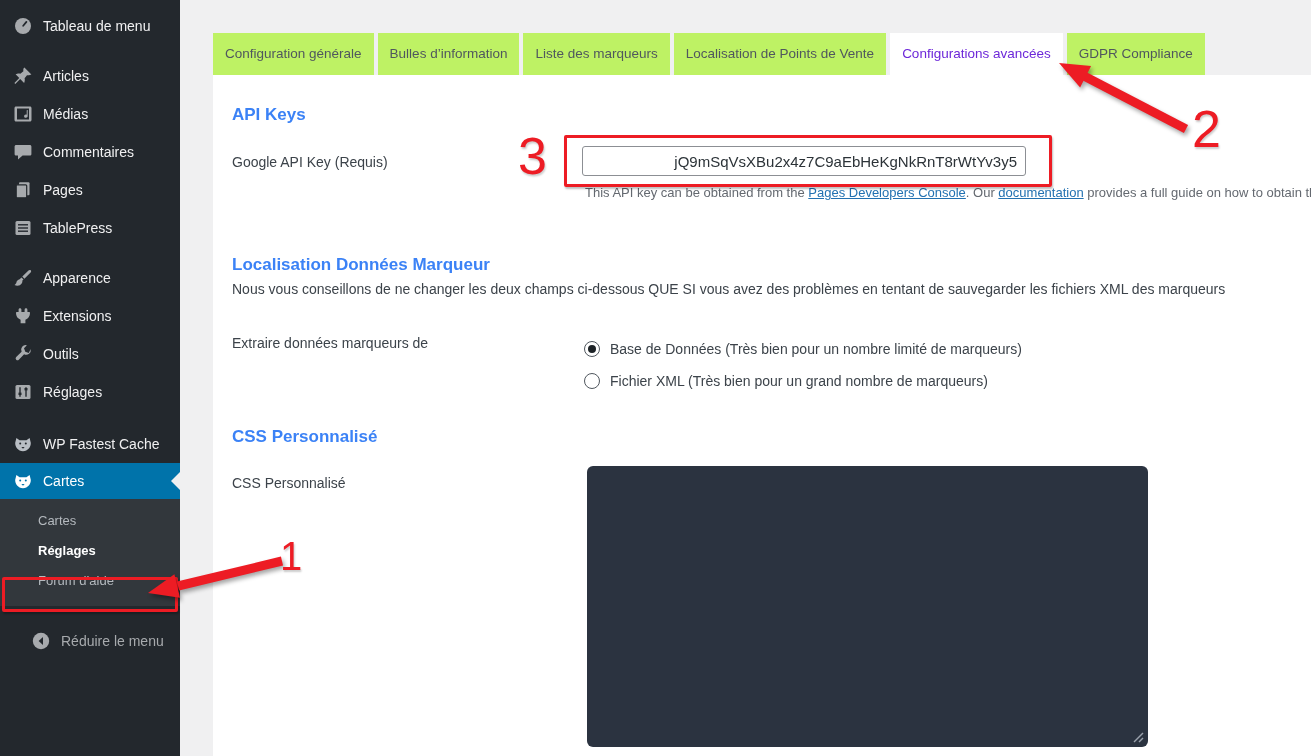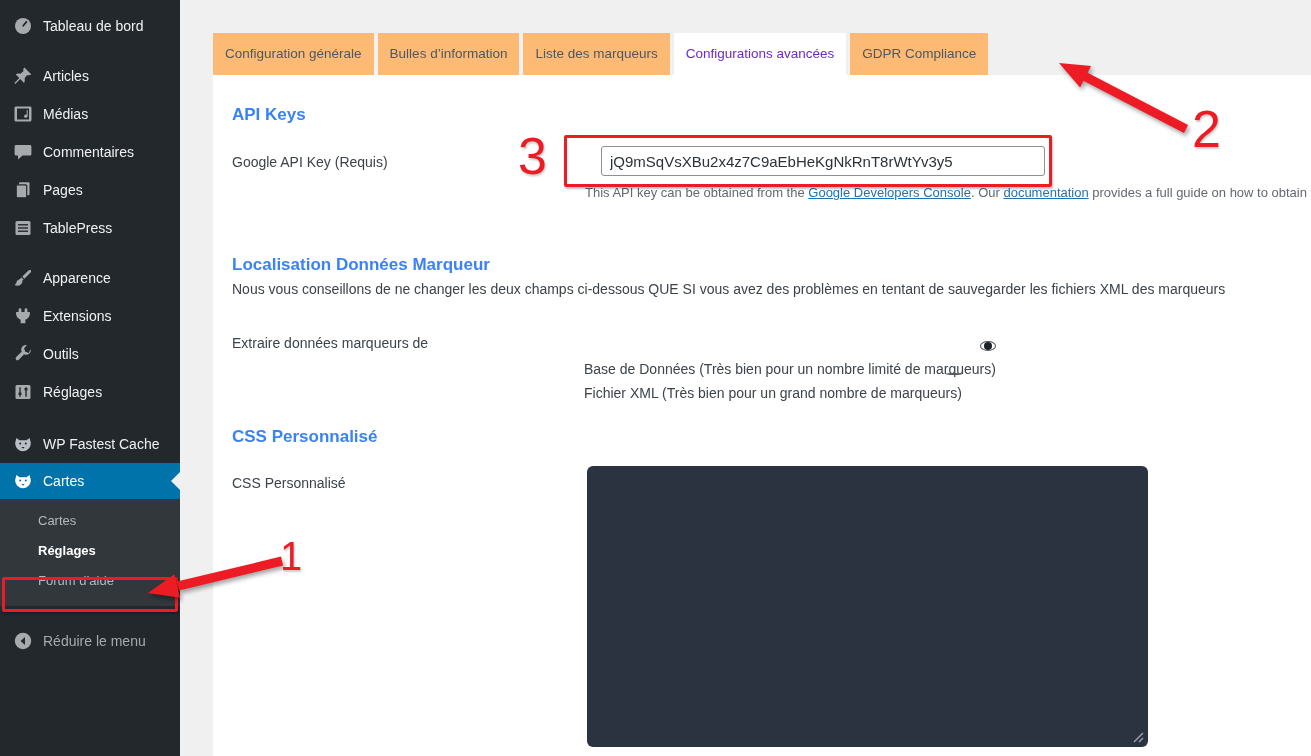--- a/index.html
+++ b/index.html
@@ -24,42 +24,42 @@
   .mi.active .ico svg{fill:#fff;}
   .mi.active::after{
     content:"";position:absolute;right:0;top:50%;margin-top:-9px;
     border:9px solid transparent;border-right-color:#f0f0f1;
   }
   .sep{height:12px;}
   .sep.big{height:14px;}
   .submenu{background:#32373c;padding:7px 0 10px;}
   .smi{height:30px;line-height:30px;padding-left:38px;font-size:13px;color:#b4b9be;cursor:pointer;}
   .smi.current{color:#fff;font-weight:bold;}
-  .collapse-row{margin-top:16px;color:#a7aaad;}
+  .collapse-row{margin-top:16px;color:#a7aaad;margin-left:18px;}
   
   .tabbar{position:absolute;left:213px;top:33px;display:flex;gap:4px;z-index:2;}
   .tab{
-    height:42px;line-height:42px;padding:0 12px;background:#fdba74;
+    height:42px;line-height:42px;padding:0 12px;background:#bef264;
     font-size:13.5px;color:#50575e;white-space:nowrap;cursor:pointer;
   }
   .tab.active{background:#ffffff;color:#6d28d9;}
   
   .panel{position:absolute;left:213px;top:75px;right:0;bottom:0;background:#fff;z-index:1;}
   .panel .abs{position:absolute;}
   .h3{font-size:17px;font-weight:bold;color:#3b82f6;}
   .flabel{font-size:14px;color:#3c434a;}
   .notice{font-size:14px;color:#3c434a;white-space:nowrap;}
   .api-input{
     width:444px;height:30px;box-sizing:border-box;border:1px solid #8c8f94;
     border-radius:3px;padding:0 8px;font-size:15px;color:#2c3338;
     font-family:"Liberation Sans","DejaVu Sans",sans-serif;background:#fff;
   }
   .help{font-size:13px;color:#646970;white-space:nowrap;margin:0;}
   .help a{color:#2271b1;text-decoration:underline;cursor:pointer;}
-  .radio-row{display:flex;align-items:flex-end;gap:10px;height:20px;flex-direction:column;}
+  .radio-row{display:flex;align-items:flex-start;gap:10px;height:20px;}
   .radio{
     width:16px;height:16px;border-radius:50%;border:1.5px solid #50575e;
     box-sizing:border-box;background:#fff;display:flex;align-items:center;justify-content:center;
   }
   .radio .dot{width:8px;height:8px;border-radius:50%;background:#1d2327;}
   .radio-lbl{font-size:14px;color:#3c434a;white-space:nowrap;}
   .css-editor{
     position:absolute;background:#2b3340;border-radius:6px;
   }
   .css-editor svg{position:absolute;right:4px;bottom:4px;}
@@ -74,21 +74,21 @@
 
 <div class="sidebar">
 
   <div class="mi">
     <span class="ico">
       <svg viewBox="0 0 20 20">
           <circle cx="10" cy="10" r="8"></circle>
           <rect x="9.1" y="3.8" width="1.8" height="6.8" rx="0.9" transform="rotate(40 10 10)" fill="#23282d"></rect>
         </svg>
     </span>
-    <span>Tableau de bord</span>
+    <span>Tableau de menu</span>
   </div>
 
   <div class="sep"></div>
 
   <div class="mi">
     <span class="ico">
       <svg viewBox="0 0 20 20">
           <path d="M11.4 1.6l7 7-1.6.5c-.9.3-1.9.3-2.8.1l-2.4 3.1c.3 1 .3 2.1 0 3.1l-.5 1.6-3.9-3.9L2.3 18l-.9-.9 4.9-5.2-3.7-3.7 1.6-.5c1-.3 2.1-.3 3.1 0l3.1-2.4c-.2-.9-.2-1.9.1-2.8z"></path>
         </svg>
     </span>
@@ -223,33 +223,34 @@
         </svg>
     </span>
     <span>Réduire le menu</span>
   </div>
 </div>
 
 <div class="tabbar">
   <div class="tab">Configuration générale</div>
   <div class="tab">Bulles d’information</div>
   <div class="tab">Liste des marqueurs</div>
+  <div class="tab">Localisation de Points de Vente</div>
   <div class="tab active">Configurations avancées</div>
   <div class="tab">GDPR Compliance</div>
 </div>
 
 <div class="panel">
 
   <div class="abs h3" style="left:19px;top:30px;">API Keys</div>
 
   <div class="abs flabel" style="left:19px;top:79px;">Google API Key (Requis)</div>
 
-  <input class="abs api-input" style="left: 388px; top: 71px;" value="jQ9mSqVsXBu2x4z7C9aEbHeKgNkRnT8rWtYv3y5">
-
-  <p class="abs help" style="left:372px;top:110px;"><span>This API key can be obtained from the </span><a>Google Developers Console</a><span>. Our </span><a>documentation</a><span> provides a full guide on how to obtain this.</span></p>
+  <input class="abs api-input" style="left: 369px; top: 71px; text-align: right;" value="jQ9mSqVsXBu2x4z7C9aEbHeKgNkRnT8rWtYv3y5">
+
+  <p class="abs help" style="left:372px;top:110px;"><span>This API key can be obtained from the </span><a>Pages Developers Console</a><span>. Our </span><a>documentation</a><span> provides a full guide on how to obtain this.</span></p>
 
   <div class="abs h3" style="left:19px;top:180px;">Localisation Données Marqueur</div>
 
   <div class="abs notice" style="left:19px;top:206px;">Nous vous conseillons de ne changer les deux champs ci-dessous QUE SI vous avez des problèmes en tentant de sauvegarder les fichiers XML des marqueurs</div>
 
   <div class="abs flabel" style="left:19px;top:260px;">Extraire données marqueurs de</div>
 
   <div class="abs radio-row" style="left:371px;top:266px;">
     <span class="radio">
         <span class="dot"></span>

